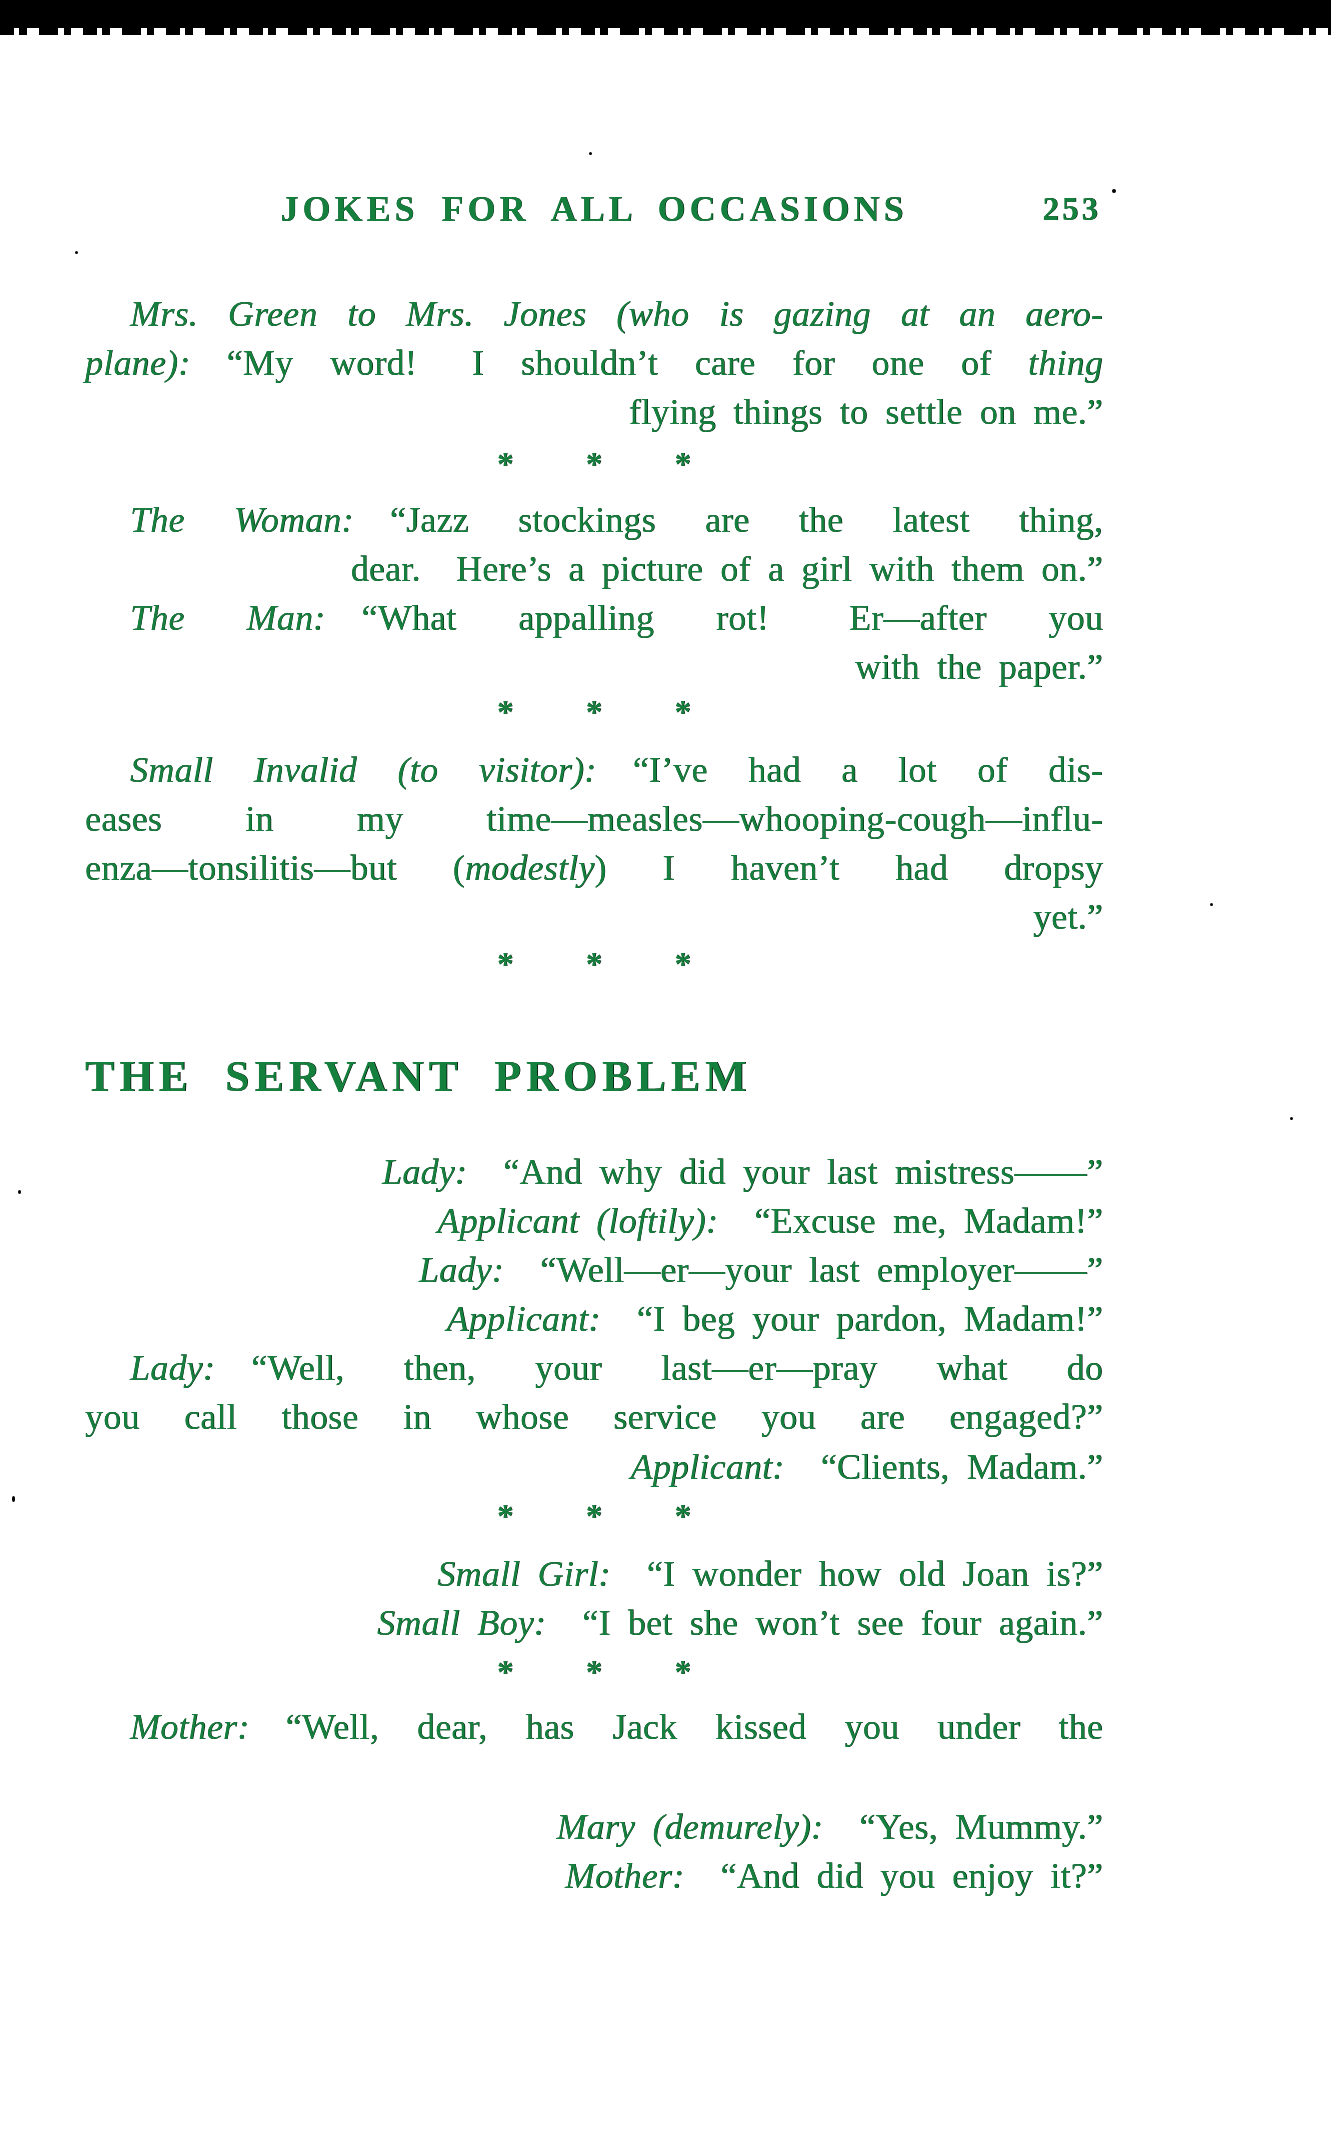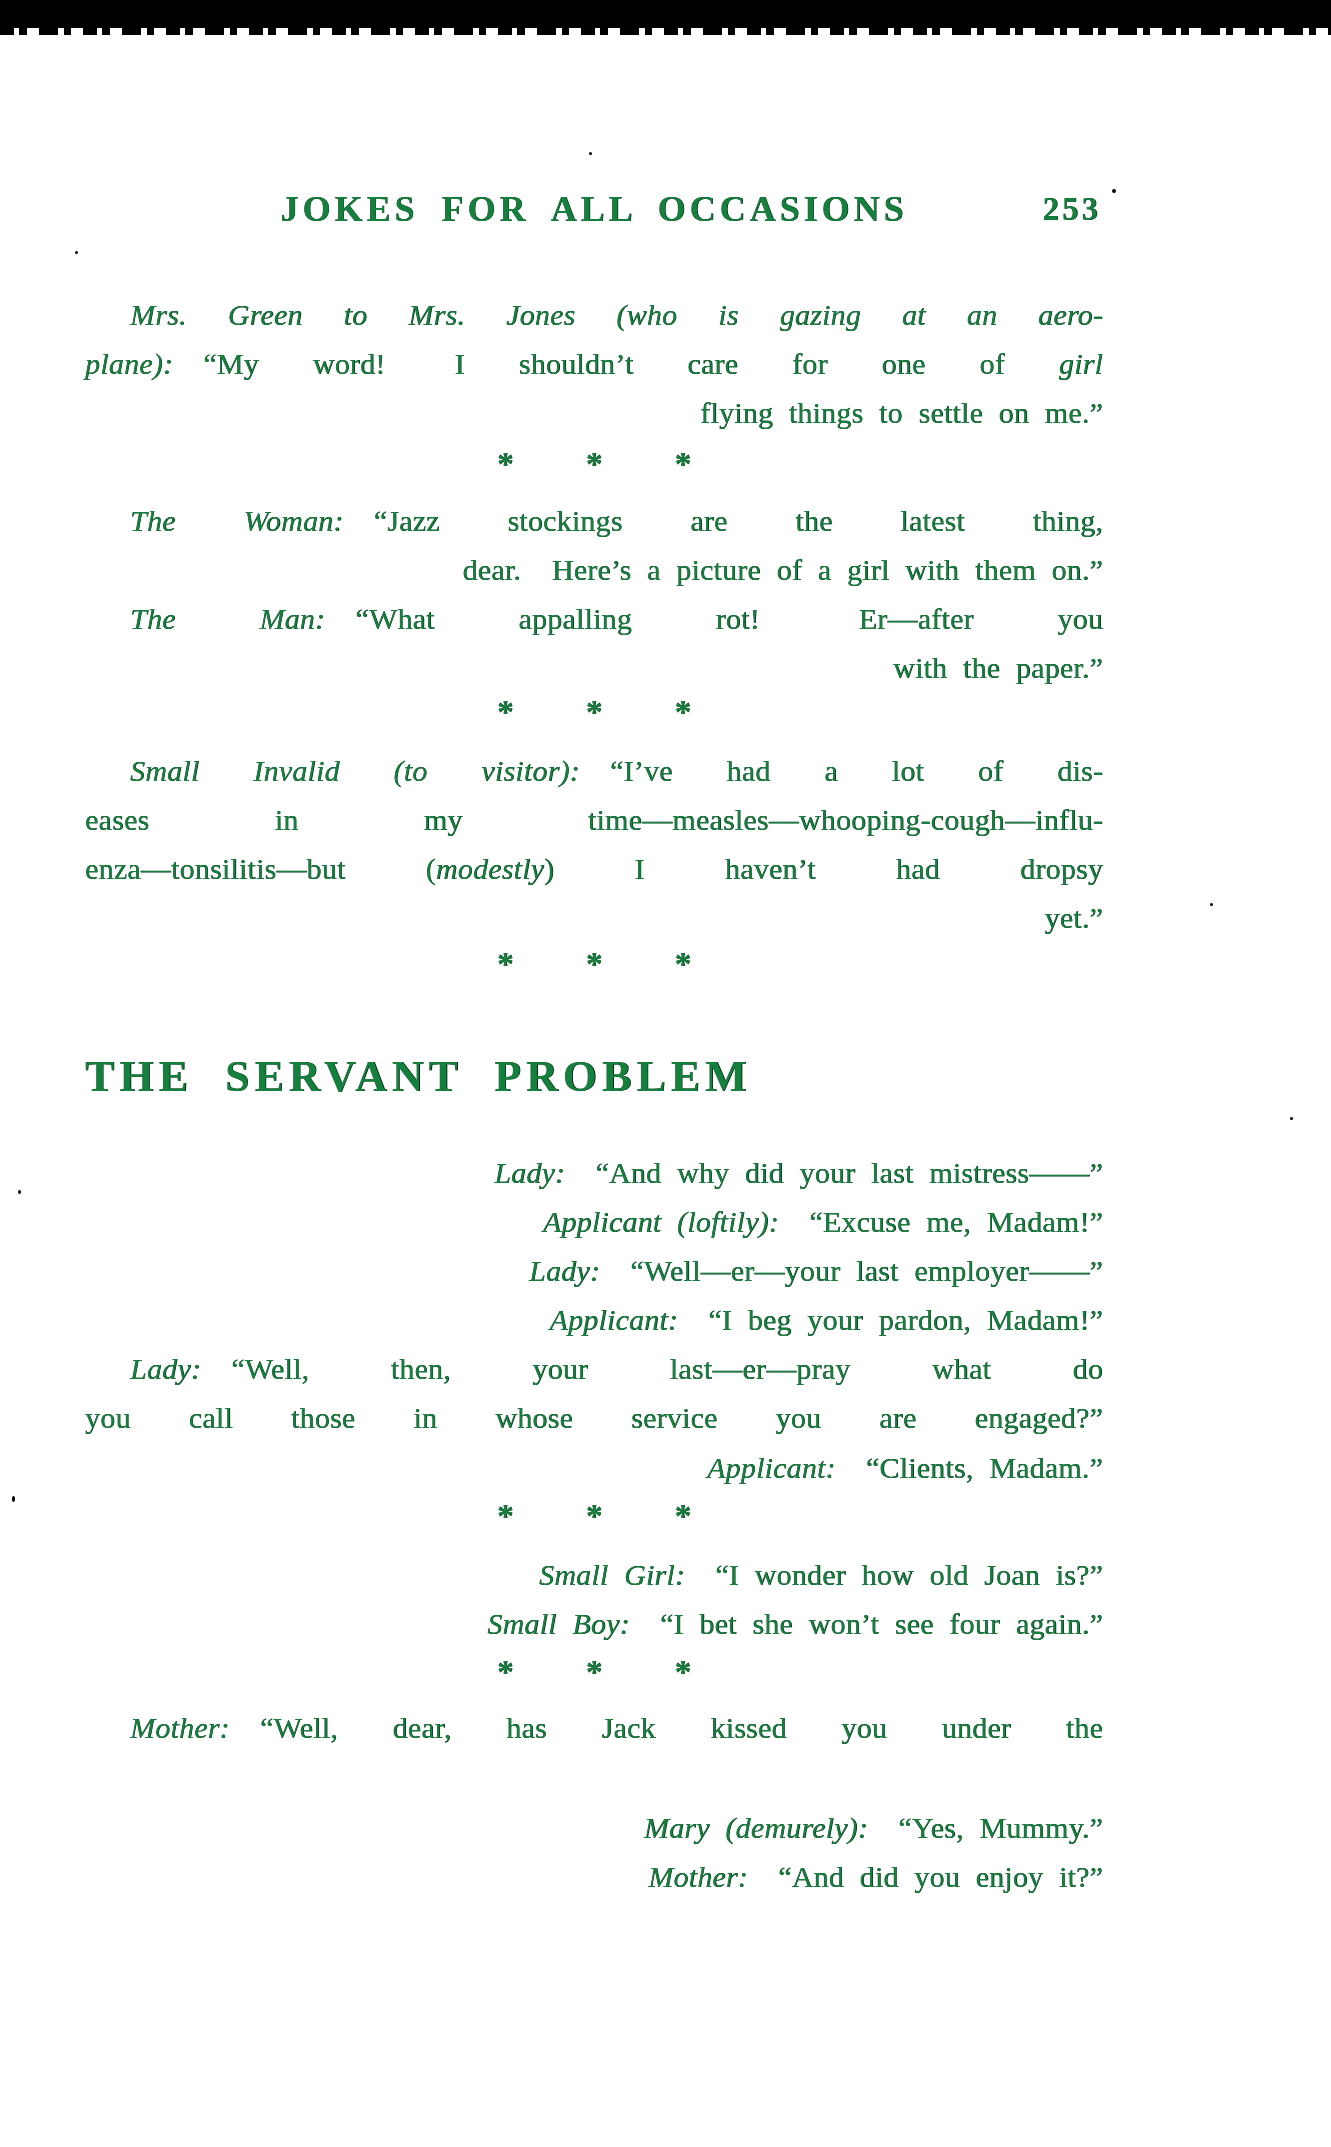--- a/index.html
+++ b/index.html
@@ -30,21 +30,21 @@
   .title{
     text-align:center;font-weight:bold;font-size:36px;line-height:46px;
     letter-spacing:4px;word-spacing:10px;text-shadow:0.4px 0 0 #000;
   }
   .pnum{
     position:absolute;right:2px;top:0;font-weight:bold;font-size:33px;line-height:46px;
     letter-spacing:3px;text-shadow:0.4px 0 0 #000;
   }
 
   
-  .para{font-size:30px;line-height:49px;word-spacing:8px;letter-spacing:0.2px;text-shadow:0.35px 0 0 #000;}
+  .para{font-size:36px;line-height:49px;word-spacing:8px;letter-spacing:0.2px;text-shadow:0.35px 0 0 #000;}
   .line{height:49px;text-align:right;}
   .justify{text-align:justify;text-align-last:justify;}
   .indent{text-indent:45px;}
   .it{font-style:italic;}
 
   
   .stars{
     text-align:center;font-weight:bold;font-size:33px;line-height:49px;
     word-spacing:64px;text-shadow:0.5px 0 0 #000;padding-right:38px;
   }
@@ -93,21 +93,21 @@
   <div class="speck" style="left:1210px;top:903px;width:3px;height:3px"></div>
   <div class="speck" style="left:1290px;top:1117px;width:3px;height:3px"></div>
 
   <div class="col" id="hdr">
     <div class="title">JOKES FOR ALL OCCASIONS</div>
     <div class="pnum">253</div>
   </div>
 
   <div class="col para" id="p1">
     <div class="line justify indent"><span class="it">Mrs. Green to Mrs. Jones (who is gazing at an aero-</span></div>
-    <div class="line justify"><span class="it">plane):</span><span> “My word!  I shouldn’t care for one of </span><span class="it">girl</span></div>
+    <div class="line justify"><span class="it">plane):</span><span> “My word!  I shouldn’t care for one of </span><span class="it">thing</span></div>
     <div class="line"><span>flying things to settle on me.”</span></div>
   </div>
 
   <div class="col stars" id="d1">* * *</div>
 
   <div class="col para" id="p2">
     <div class="line justify indent"><span class="it">The Woman:</span><span> “Jazz stockings are the latest thing,</span></div>
     <div class="line"><span>dear.  Here’s a picture of a girl with them on.”</span></div>
   </div>
 

